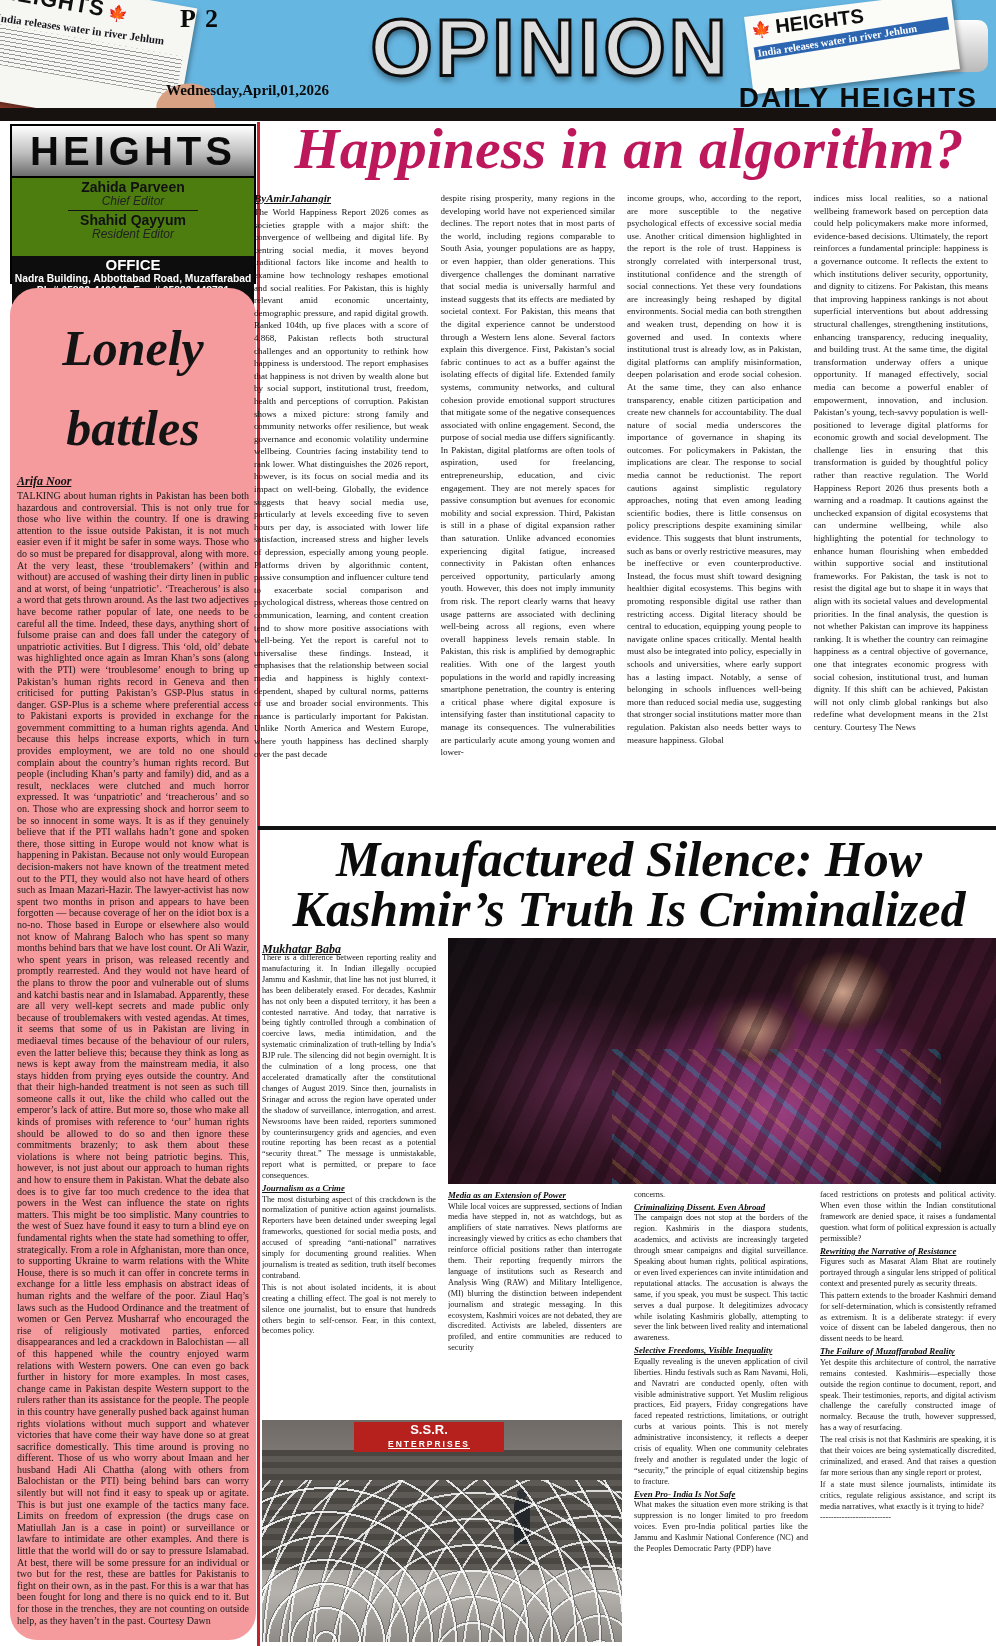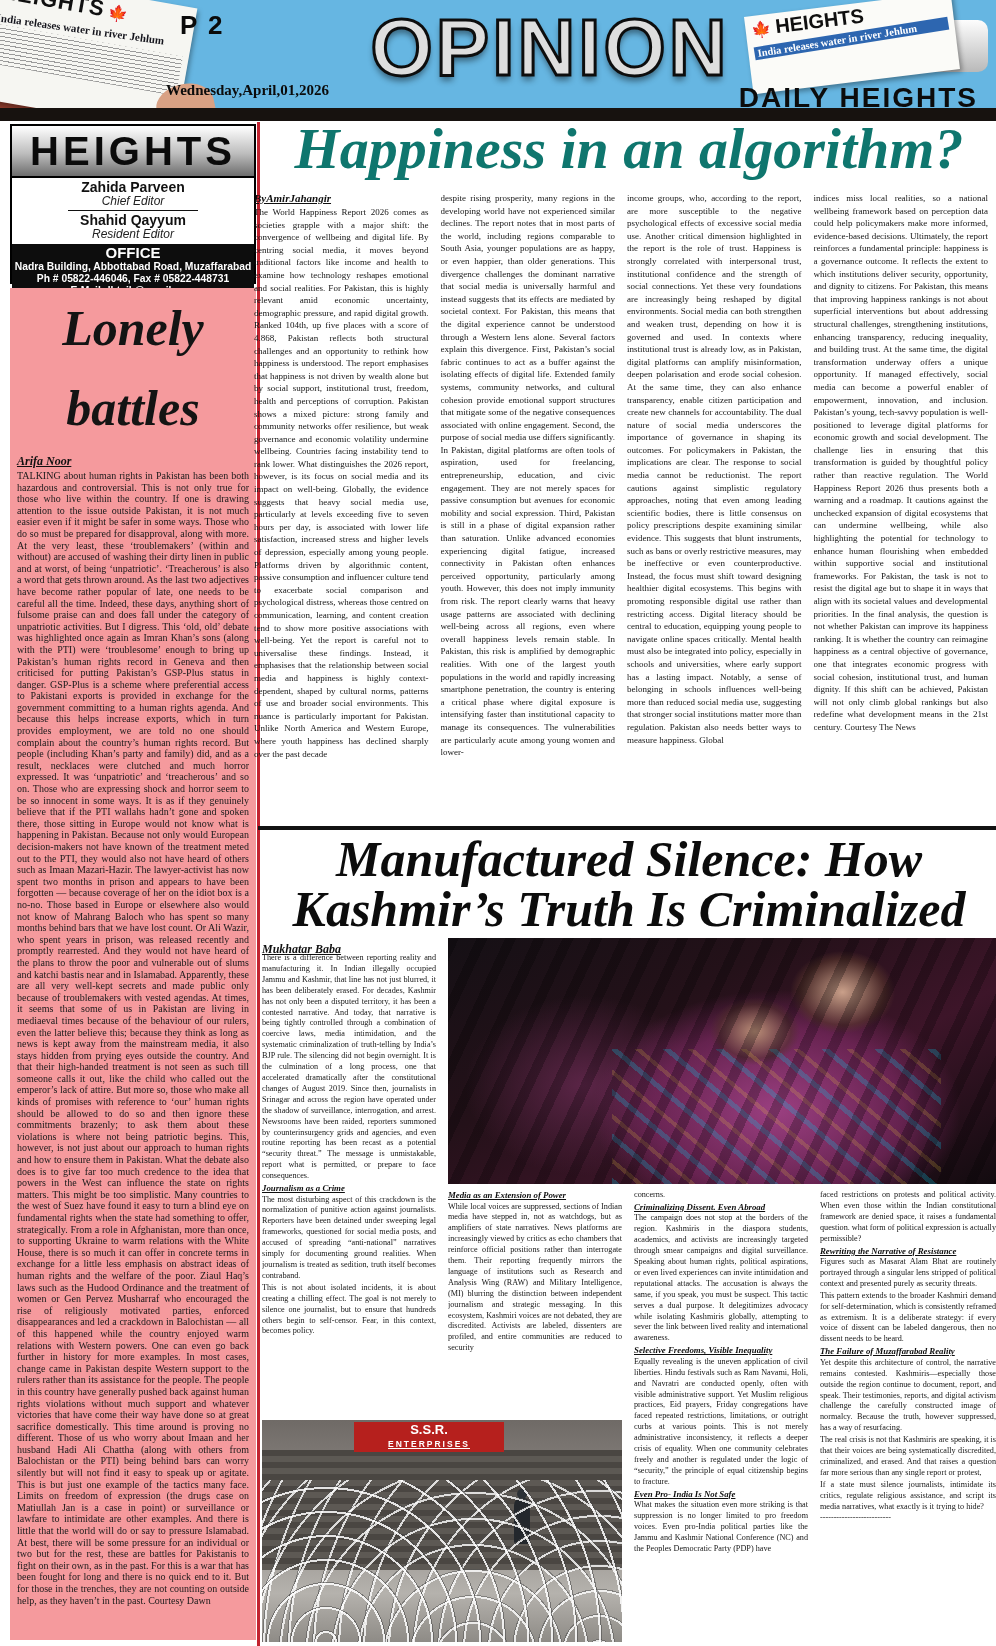--- a/index.html
+++ b/index.html
@@ -1,21 +1,21 @@
 <!DOCTYPE html>
 <html><head>
 <meta charset="utf-8">
 <style>
   html,body{margin:0;padding:0;background:#e9e9e9;}
   #page{position:relative;width:996px;height:1646px;background:#ffffff;overflow:hidden;
         font-family:"Liberation Serif",serif;color:#111;}
   
   .banner{position:absolute;left:0;top:0;width:996px;height:108px;background:#66b6e2;overflow:hidden;}
   .black-bar{position:absolute;left:0;top:108px;width:996px;height:13px;background:#17120f;}
-  .pageno{position:absolute;left:180px;top:10px;font-family:Liberation Sans, sans-serif;
+  .pageno{position:absolute;left:180px;top:4px;font-family:Liberation Serif, serif;
           font-weight:900;font-size:26px;color:#0a0a0a;letter-spacing:2px;}
   .opinion{position:absolute;left:340px;top:2px;width:420px;text-align:center;
            font-family:"Liberation Sans",sans-serif;font-weight:900;font-size:80px;line-height:92px;
            letter-spacing:3px;color:#dedede;-webkit-text-stroke:3px #0d0d0d;
            text-shadow:0 5px 6px rgba(0,0,0,.45);}
   .issue-date{position:absolute;left:166px;top:82px;font-weight:700;font-size:15px;color:#0b0b0b;}
   .brand{position:absolute;right:18px;top:82px;font-family:"Liberation Sans",sans-serif;
          font-weight:700;font-size:28px;letter-spacing:2px;color:#0c0c0c;}
   
   .banner-photo-left{position:absolute;left:0;top:0;width:232px;height:108px;overflow:hidden;}
@@ -33,38 +33,38 @@
   .bpr-paper{position:absolute;left:0;top:0;width:196px;height:74px;background:#fbfbf8;transform:rotate(-7deg);
              box-shadow:2px 3px 5px rgba(0,0,0,.35);padding:2px 6px;overflow:hidden;}
   .bpr-title{font-family:"Liberation Sans",sans-serif;font-weight:900;font-size:20px;color:#0f0f0f;}
   .bpr-strip{margin-top:3px;background:#2d66b0;color:#fff;font-weight:700;font-size:10.5px;padding:1px 3px;transform:rotate(-2deg);}
   
   .masthead{position:absolute;left:10px;top:124px;width:246px;height:160px;background:#0d0d0d;
             border:2px solid #000;box-sizing:border-box;display:flex;flex-direction:column;}
   .mh-title{background:linear-gradient(180deg,#ffffff 0%,#bdbdbd 55%,#6d6d6d 100%);
             font-family:"Liberation Sans",sans-serif;font-weight:900;font-size:40px;line-height:50px;
             text-align:center;letter-spacing:4px;color:#0b0b0b;border-bottom:2px solid #000;}
-  .mh-editors{background:#ffffff;text-align:center;font-family:"Liberation Sans",sans-serif;padding:2px 0 3px;}
+  .mh-editors{background:#4d7c0f;text-align:center;font-family:"Liberation Sans",sans-serif;padding:2px 0 15px;}
   .mh-name{font-weight:700;font-size:14px;line-height:15px;color:#111;}
   .mh-role{font-style:italic;font-size:12px;line-height:13px;color:#222;}
   .mh-sep{width:130px;margin:2px auto;border-top:1.5px solid #111;}
   .mh-office{background:#0d0d0d;color:#fff;text-align:center;font-family:"Liberation Sans",sans-serif;padding:1px 2px;}
   .mh-office-label{font-weight:900;font-size:15px;line-height:16px;}
   .mh-office-line{font-weight:700;font-size:10.3px;line-height:12px;}
   
   .red-rule{position:absolute;left:257px;top:122px;width:3px;height:1524px;background:#c22330;}
   
   .lonely{position:absolute;left:10px;top:288px;width:246px;height:1352px;background:#f59a9d;
-          box-sizing:border-box;padding:0 7px;overflow:hidden;}
+          box-sizing:border-box;padding:20px 7px;overflow:hidden;border-radius:27px;}
   .lonely-title{font-style:italic;font-weight:700;font-size:50px;line-height:80px;text-align:center;color:#141414;}
   .byline{font-weight:700;font-style:italic;text-decoration:underline;font-size:12px;color:#101010;margin:6px 0 1px;}
   .lonely-body{font-size:10px;line-height:11.6px;text-align:justify;color:#1a1a1a;}
   
   .hap-headline{position:absolute;left:262px;top:112px;width:734px;height:76px;
-                font-style:italic;font-weight:700;font-size:58px;line-height:74px;text-align:center;color:#0f766e;}
+                font-style:italic;font-weight:700;font-size:58px;line-height:74px;text-align:center;color:#be185d;}
   .hap-cols{position:absolute;left:254px;top:192px;width:734px;height:632px;
             display:grid;grid-template-columns:repeat(4,1fr);column-gap:12px;}
   .col{overflow:hidden;height:632px;}
   .col p{margin:0;font-size:9px;line-height:12.6px;text-align:justify;color:#161616;}
   .col .byline{margin:0 0 2px;font-size:11px;}
   
   .divider{position:absolute;left:258px;top:826px;width:738px;height:4px;background:#121212;}
   
   .kash-headline{position:absolute;left:262px;top:834px;width:734px;height:100px;
                  font-style:italic;font-weight:700;font-size:50px;line-height:50px;text-align:center;color:#0c0c0c;}

